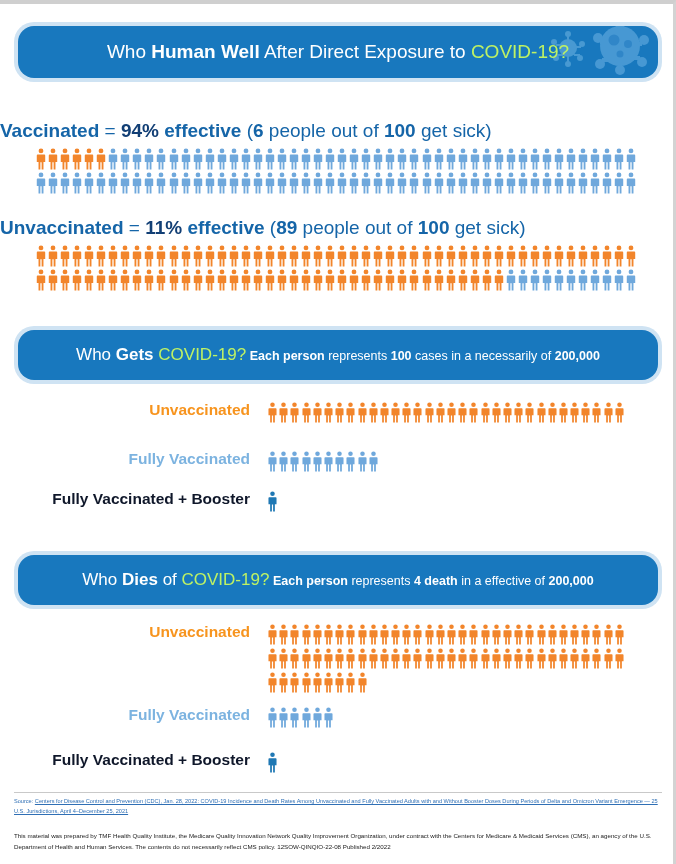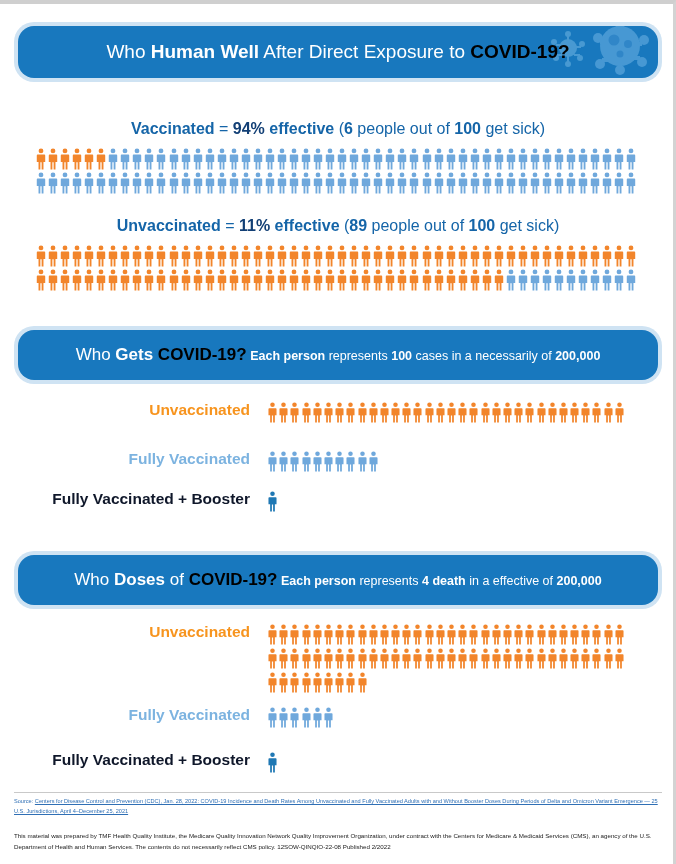--- a/index.html
+++ b/index.html
@@ -44,21 +44,21 @@
     box-sizing: border-box;
   }
   .b1 { top: 22px; height: 52px; }
   .b1 .banner-text { font-size: 19px; }
   .b2 { top: 326px; height: 50px; }
   .b3 { top: 551px; height: 50px; }
   .b2 .banner-text, .b3 .banner-text { font-size: 17px; }
 
   .w-light { font-weight: normal; }
   .w-bold  { font-weight: bold; }
-  .c-covid { color: #000000; font-weight: bold; }
+  .c-covid { color: #bef264; font-weight: normal; }
   .sub {
     font-size: 12.5px;
     font-weight: normal;
   }
   .sub b { font-weight: bold; margin-top: 44px; }
 
   
   .virus-wrap {
     position: absolute;
     right: 4px;
@@ -67,22 +67,22 @@
     height: 100%;
     z-index: 1;
     pointer-events: none;
   }
 
   
   .eff-title {
     position: absolute;
     left: 0;
     width: 676px;
-    text-align: center;
-    font-size: 16px;
+    text-align: left;
+    font-size: 19px;
     color: #1565a8;
     font-weight: bold;
     white-space: nowrap;
   }
   .eff-title .dark { color: #123f75; }
   .eff-title .norm { font-weight: normal; }
   .t1 { top: 116px; }
   .t2 { top: 213px; }
 
   .grid-rows {
@@ -1712,21 +1712,21 @@
                 <path d="M1.3 7.2 h7.4 a0.9 0.9 0 0 1 0.9 0.9 v7.1 h-1.9 v8.3 h-2.0 v-8.0 h-1.4 v8.0 h-2.0 v-8.3 h-1.9 v-7.1 a0.9 0.9 0 0 1 0.9 -0.9 z"></path>
               </g>
             </svg>
           </div>
         </div>
       </div>
     </div>
 
   <div class="banner b3">
     <div class="banner-text">
-      <span class="w-light">Who </span><span class="w-bold">Doses</span><span class="w-light"> of </span><span class="c-covid">COVID-19?</span><span class="sub">&nbsp;<b>Each person</b><span> represents </span><b>4 death</b><span> in a effective of </span><b>200,000</b></span>
+      <span class="w-light">Who </span><span class="w-bold">Dies</span><span class="w-light"> of </span><span class="c-covid">COVID-19?</span><span class="sub">&nbsp;<b>Each person</b><span> represents </span><b>4 death</b><span> in a effective of </span><b>200,000</b></span>
     </div>
   </div>
 
   <div id="deaths-rows">
       <div class="cat-row" style="top: 620px;">
         <div class="cat-label lbl-unvax">Unvaccinated</div>
         <div class="cat-figs">
           <div class="fig-line">
             <svg width="9" height="21" viewBox="0 0 10 24" class="person" style="margin-right: 2.2px;">
               <g fill="#f2852b">

